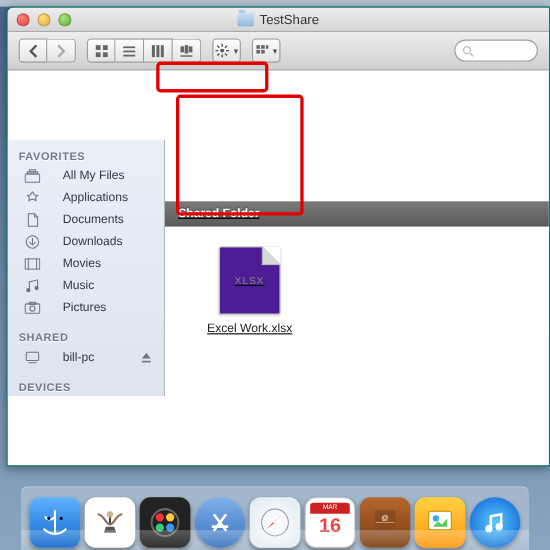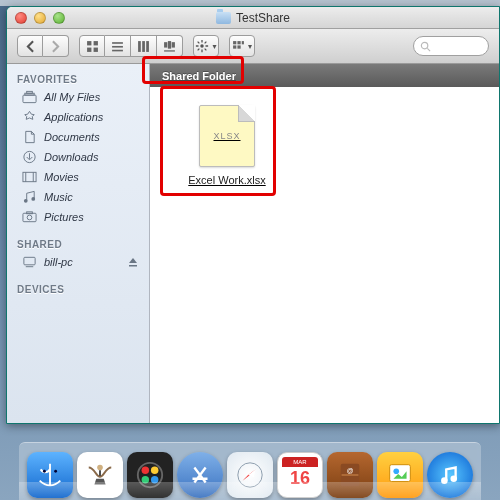--- a/index.html
+++ b/index.html
@@ -23,33 +23,33 @@
 .tbtn { height: 22px; min-width: 26px; background: linear-gradient(180deg,#fdfdfd,#e3e3e3); border: 1px solid #9c9c9c; display:flex; align-items:center; justify-content:center; font-size:11px; color:#444; }
 .tbtn:first-child { border-top-left-radius:4px; border-bottom-left-radius:4px; }
 .tbtn:last-child { border-top-right-radius:4px; border-bottom-right-radius:4px; }
 .tbtn + .tbtn { border-left: none; }
 .tbtn svg { width:13px; height:13px; }
 .gear svg { width:14px; height:14px; }
 .dropdown::after { content:"▾"; font-size:8px; margin-left:3px; color:#555; }
 .search { margin-left:auto; height:20px; width:76px; border:1px solid #a0a0a0; border-radius:10px; background:#fff; display:flex; align-items:center; padding:0 6px; }
 .search svg { width:11px; height:11px; opacity:.5; }
 
-.body { display:flex; height: calc(100% - 57px); }
+.body { display:flex; height: calc(100% - 57px); align-items: center; }
 .sidebar { width: 143px; background: linear-gradient(180deg,#eaf0f8,#dbe4ef); border-right:1px solid #b0b6c0; padding-top:6px; font-size:11px; color:#3a3a3a; overflow:hidden; }
 .sb-header { font-size:10px; font-weight:bold; color:#6f7a88; letter-spacing:0.5px; padding:4px 10px 2px; text-shadow:0 1px 0 #fff; }
-.sb-item { display:flex; align-items:center; gap:7px; padding:3px 10px 3px 14px; color:#303846;font-style:italic; }
+.sb-item { display:flex; align-items:center; gap:20px; padding:3px 10px 3px 14px; color:#303846; }
 .sb-item .ic { width:16px; height:14px; display:flex; align-items:center; justify-content:center; color:#6a7685; }
 .sb-item .ic svg { width:15px; height:14px; }
 .sb-eject { margin-left:auto; width:12px; height:12px; color:#6a7685; }
 
 .content { flex:1; display:flex; flex-direction:column;text-decoration:underline; }
 .shared-banner { height:23px; background: linear-gradient(180deg,#7a7a7a,#5a5a5a); color:#fff; font-size:11px; font-weight:bold; display:flex; align-items:center; padding:0 12px; text-shadow:0 -1px 0 rgba(0,0,0,0.3); position:relative; }
 .files { flex:1; background:#fff; padding:18px 0 0 22px; display:flex; align-items:flex-start; }
 .file-item { width:110px; display:flex; flex-direction:column; align-items:center; text-align:center; position:relative; }
-.doc-icon { width:56px; height:62px; background:#fef9c3; border:1px solid #bcbcbc; border-radius:2px; position:relative; box-shadow:0 1px 2px rgba(0,0,0,0.15); display:flex; align-items:center; justify-content:center; }
+.doc-icon { width:56px; height:62px; background:#4c1d95; border:1px solid #bcbcbc; border-radius:2px; position:relative; box-shadow:0 1px 2px rgba(0,0,0,0.15); display:flex; align-items:center; justify-content:center; }
 .doc-icon::before { content:""; position:absolute; top:-1px; right:-1px; width:16px; height:16px; background:linear-gradient(225deg,#fff 50%, #d8d8d8 50%); border-left:1px solid #bcbcbc; border-bottom:1px solid #bcbcbc; }
 .doc-ext { font-size:9px; letter-spacing:1px; color:#888; }
 .file-label { font-size:11px; color:#222; margin-top:7px; }
 
 .hl-banner { position:absolute; border:3px solid #e20000; border-radius:4px; pointer-events:none; }
 .hl1 { left:142px; top:56px; width:102px; height:28px; }
 .hl2 { left:160px; top:86px; width:116px; height:110px; }
 
 .dock-area { position:absolute; left:0; right:0; bottom:0; height:58px; display:flex; justify-content:center; }
 .dock { display:flex; align-items:flex-end; gap:4px; padding:4px 8px 2px; background:rgba(255,255,255,0.25); border-top:1px solid rgba(255,255,255,0.4); border-radius:6px 6px 0 0; backdrop-filter:blur(2px); position:relative; }

